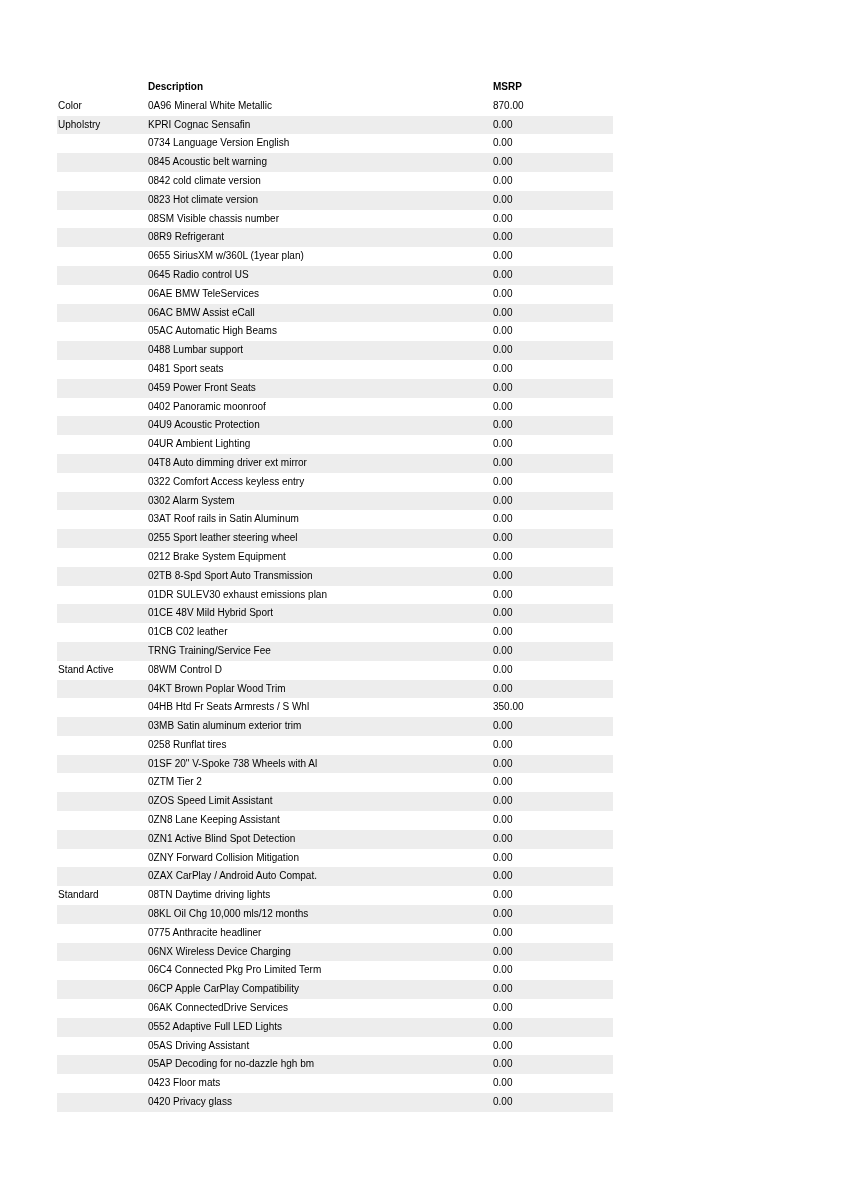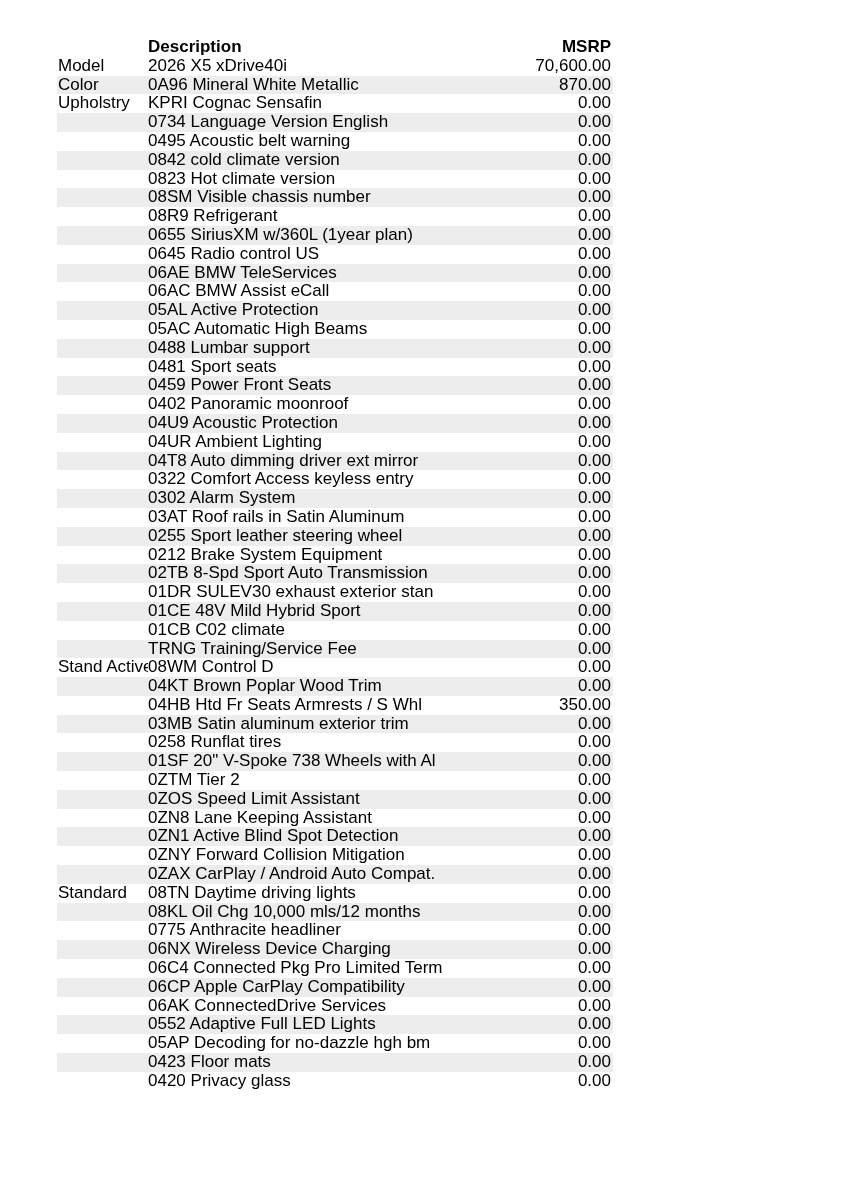--- a/index.html
+++ b/index.html
@@ -14,34 +14,35 @@
   .sheet {
     position: absolute;
     left: 57px;
     top: 38px;
     width: 556px;
   }
   table {
     width: 100%;
     border-collapse: collapse;
     table-layout: fixed;
-    font-size: 17px;
+    font-size: 10px;
+    margin-top: 40px;
   }
   th, td {
     height: 18.8px;
     line-height: 18.8px;
     padding: 0;
     vertical-align: middle;
     white-space: nowrap;
     overflow: hidden;
   }
   th { font-weight: bold; text-align: left; }
   col.cat  { width: 91px; }
   col.msrp { width: 120px; }
-  .msrp-cell, .msrp-head { text-align: right; padding-right: 2px; }
+  .msrp-cell, .msrp-head { padding-right: 2px; }
   .cat-cell { padding-left: 1px; }
   thead tr { background: #ffffff; }
   tbody tr:nth-child(even) { background: var(--stripe, #ededed); }
 </style>
 </head>
 <body>
 
 <div class="sheet">
   <table>
     <colgroup>
@@ -51,42 +52,37 @@
     </colgroup>
     <thead>
       <tr>
         <th class="cat-cell"></th>
         <th>Description</th>
         <th class="msrp-head">MSRP</th>
       </tr>
     </thead>
     <tbody>
         <tr>
-    <td class="cat-cell">Model</td>
-    <td class="desc-cell">2026 X5 xDrive40i</td>
-    <td class="msrp-cell">70,600.00</td>
-  </tr>
-        <tr>
     <td class="cat-cell">Color</td>
     <td class="desc-cell">0A96 Mineral White Metallic</td>
     <td class="msrp-cell">870.00</td>
   </tr>
         <tr>
     <td class="cat-cell">Upholstry</td>
     <td class="desc-cell">KPRI Cognac Sensafin</td>
     <td class="msrp-cell">0.00</td>
   </tr>
         <tr>
     <td class="cat-cell"></td>
     <td class="desc-cell">0734 Language Version English</td>
     <td class="msrp-cell">0.00</td>
   </tr>
         <tr>
     <td class="cat-cell"></td>
-    <td class="desc-cell">0495 Acoustic belt warning</td>
+    <td class="desc-cell">0845 Acoustic belt warning</td>
     <td class="msrp-cell">0.00</td>
   </tr>
         <tr>
     <td class="cat-cell"></td>
     <td class="desc-cell">0842 cold climate version</td>
     <td class="msrp-cell">0.00</td>
   </tr>
         <tr>
     <td class="cat-cell"></td>
     <td class="desc-cell">0823 Hot climate version</td>
@@ -117,25 +113,20 @@
     <td class="desc-cell">06AE BMW TeleServices</td>
     <td class="msrp-cell">0.00</td>
   </tr>
         <tr>
     <td class="cat-cell"></td>
     <td class="desc-cell">06AC BMW Assist eCall</td>
     <td class="msrp-cell">0.00</td>
   </tr>
         <tr>
     <td class="cat-cell"></td>
-    <td class="desc-cell">05AL Active Protection</td>
-    <td class="msrp-cell">0.00</td>
-  </tr>
-        <tr>
-    <td class="cat-cell"></td>
     <td class="desc-cell">05AC Automatic High Beams</td>
     <td class="msrp-cell">0.00</td>
   </tr>
         <tr>
     <td class="cat-cell"></td>
     <td class="desc-cell">0488 Lumbar support</td>
     <td class="msrp-cell">0.00</td>
   </tr>
         <tr>
     <td class="cat-cell"></td>
@@ -192,31 +183,31 @@
     <td class="desc-cell">0212 Brake System Equipment</td>
     <td class="msrp-cell">0.00</td>
   </tr>
         <tr>
     <td class="cat-cell"></td>
     <td class="desc-cell">02TB 8-Spd Sport Auto Transmission</td>
     <td class="msrp-cell">0.00</td>
   </tr>
         <tr>
     <td class="cat-cell"></td>
-    <td class="desc-cell">01DR SULEV30 exhaust exterior stan</td>
+    <td class="desc-cell">01DR SULEV30 exhaust emissions plan</td>
     <td class="msrp-cell">0.00</td>
   </tr>
         <tr>
     <td class="cat-cell"></td>
     <td class="desc-cell">01CE 48V Mild Hybrid Sport</td>
     <td class="msrp-cell">0.00</td>
   </tr>
         <tr>
     <td class="cat-cell"></td>
-    <td class="desc-cell">01CB C02 climate</td>
+    <td class="desc-cell">01CB C02 leather</td>
     <td class="msrp-cell">0.00</td>
   </tr>
         <tr>
     <td class="cat-cell"></td>
     <td class="desc-cell">TRNG Training/Service Fee</td>
     <td class="msrp-cell">0.00</td>
   </tr>
         <tr>
     <td class="cat-cell">Stand Active</td>
     <td class="desc-cell">08WM Control D</td>
@@ -308,20 +299,25 @@
     <td class="msrp-cell">0.00</td>
   </tr>
         <tr>
     <td class="cat-cell"></td>
     <td class="desc-cell">06AK ConnectedDrive Services</td>
     <td class="msrp-cell">0.00</td>
   </tr>
         <tr>
     <td class="cat-cell"></td>
     <td class="desc-cell">0552 Adaptive Full LED Lights</td>
+    <td class="msrp-cell">0.00</td>
+  </tr>
+        <tr>
+    <td class="cat-cell"></td>
+    <td class="desc-cell">05AS Driving Assistant</td>
     <td class="msrp-cell">0.00</td>
   </tr>
         <tr>
     <td class="cat-cell"></td>
     <td class="desc-cell">05AP Decoding for no-dazzle hgh bm</td>
     <td class="msrp-cell">0.00</td>
   </tr>
         <tr>
     <td class="cat-cell"></td>
     <td class="desc-cell">0423 Floor mats</td>

